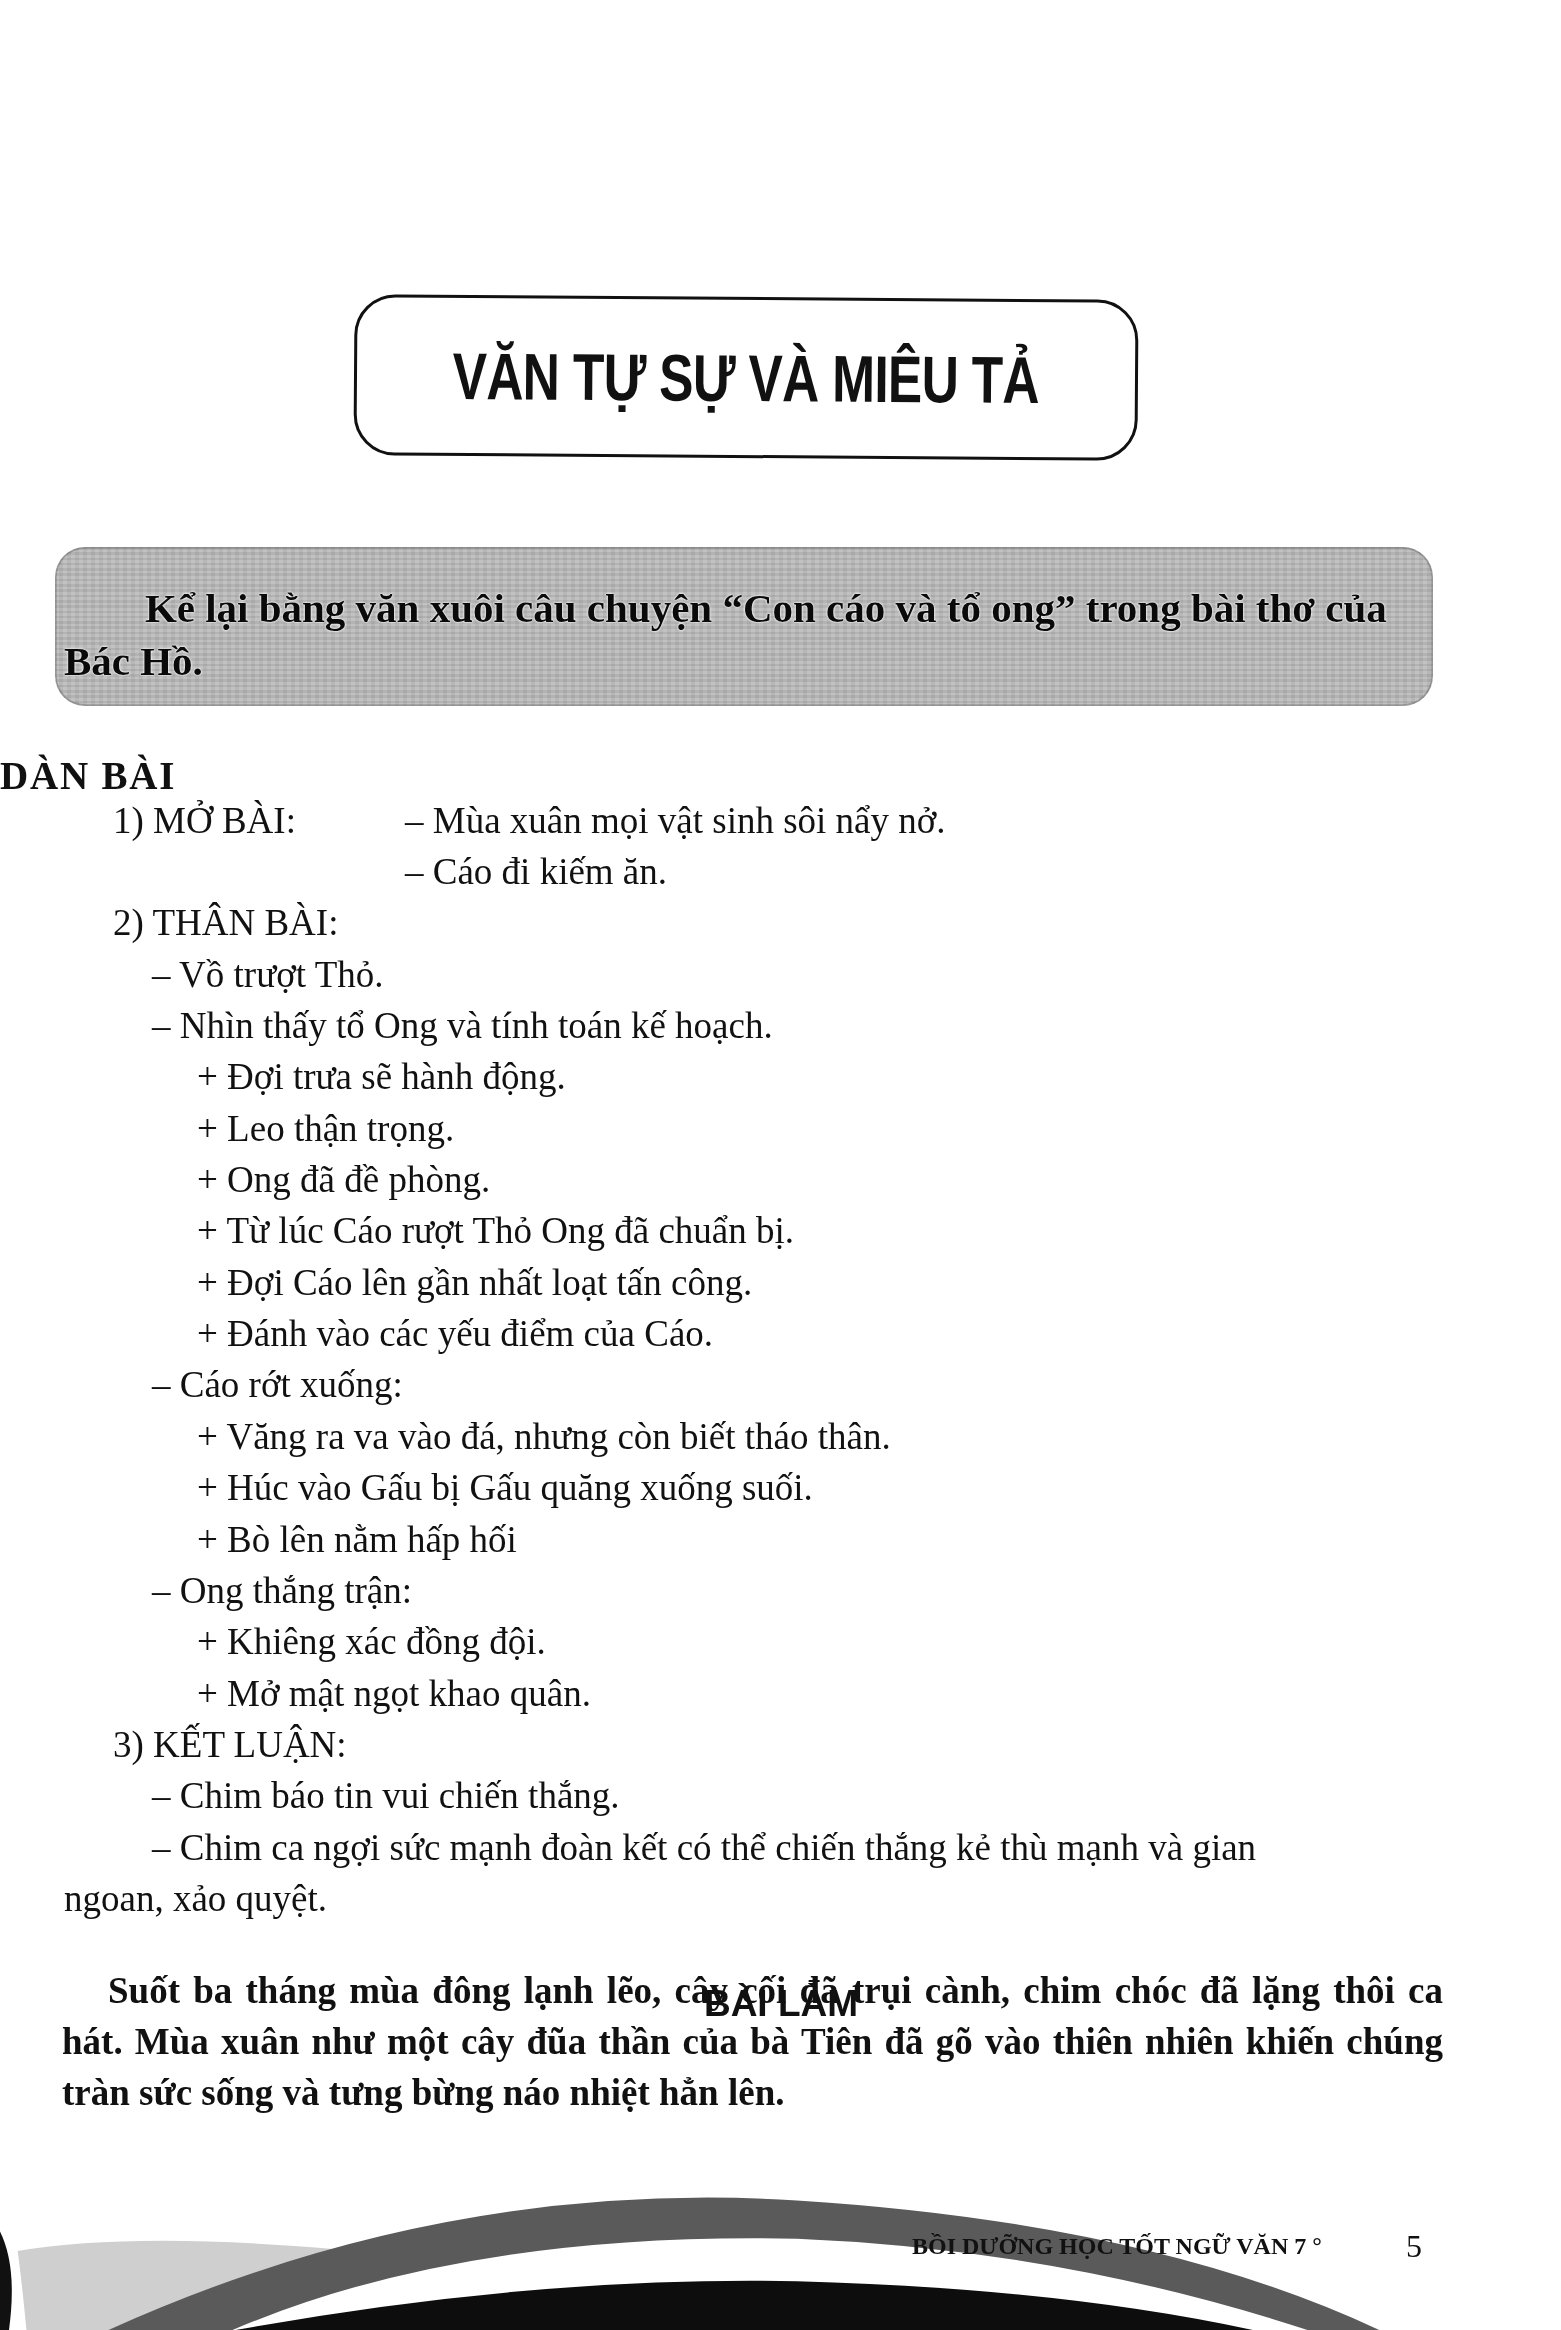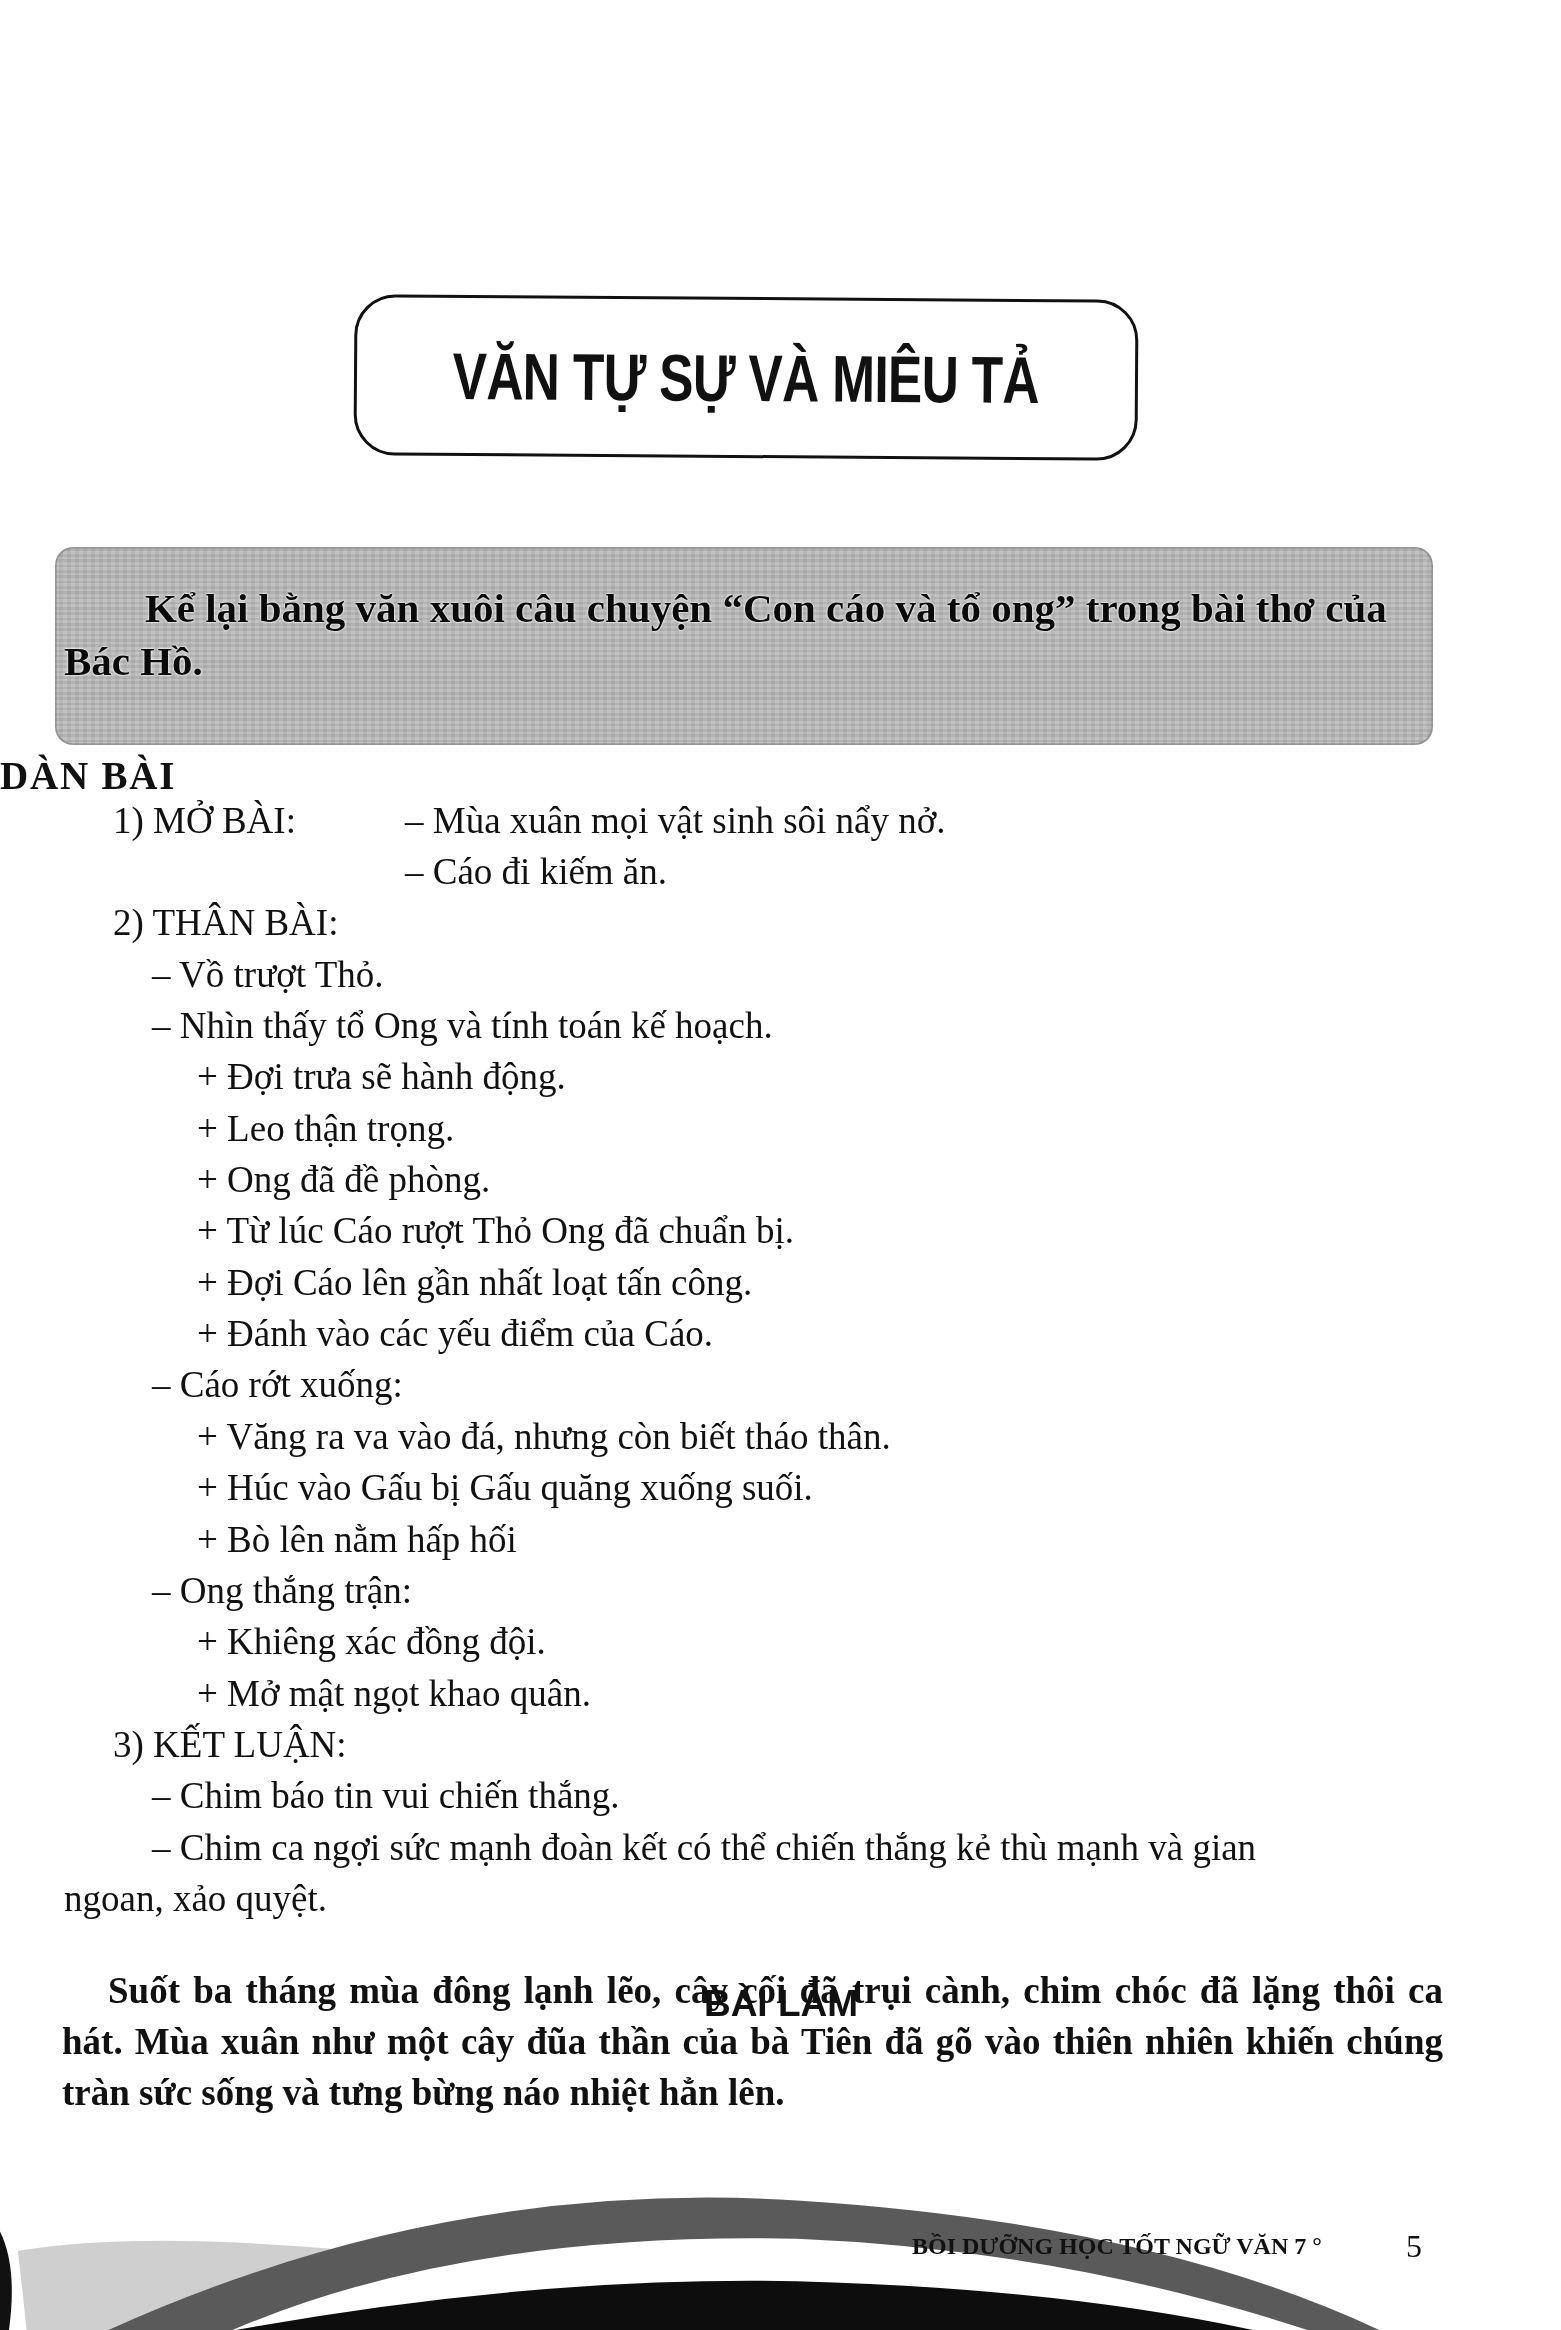--- a/index.html
+++ b/index.html
@@ -12,22 +12,22 @@
       border: 3.5px solid #111; border-radius: 41px; box-sizing: border-box;
       transform: rotate(0.4deg);
       display: flex; align-items: center; justify-content: center;
     }
     .title-text {
       font-family: "Liberation Sans", "DejaVu Sans", sans-serif;
       font-weight: 900; font-size: 66px; letter-spacing: -0.9px;
       transform: scaleX(0.78); white-space: nowrap; color: #111;
     }
     .prompt-box {
-      position: absolute; left: 55px; top: 547px; width: 1378px; height: 198px;
-      border-radius: 18px;
+      position: absolute; left: 55px; top: 547px; width: 1378px; height: 159px;
+      border-radius: 30px;
       background:
         repeating-linear-gradient(0deg, rgba(255,255,255,0.07) 0 2.7px, rgba(0,0,0,0.05) 2.7px 5.3px),
         repeating-linear-gradient(90deg, rgba(255,255,255,0.06) 0 4.4px, rgba(0,0,0,0.04) 4.4px 8px),
         #b9b9b9;
       box-shadow: inset 0 0 0 1.8px rgba(80,80,80,0.35);
     }
     .prompt-text {
       position: absolute; left: 8.9px; right: 35px; top: 35px;
       font-family: "Liberation Serif", serif; font-weight: bold;
       font-size: 41px; line-height: 53px; color: #0a0a0a;

